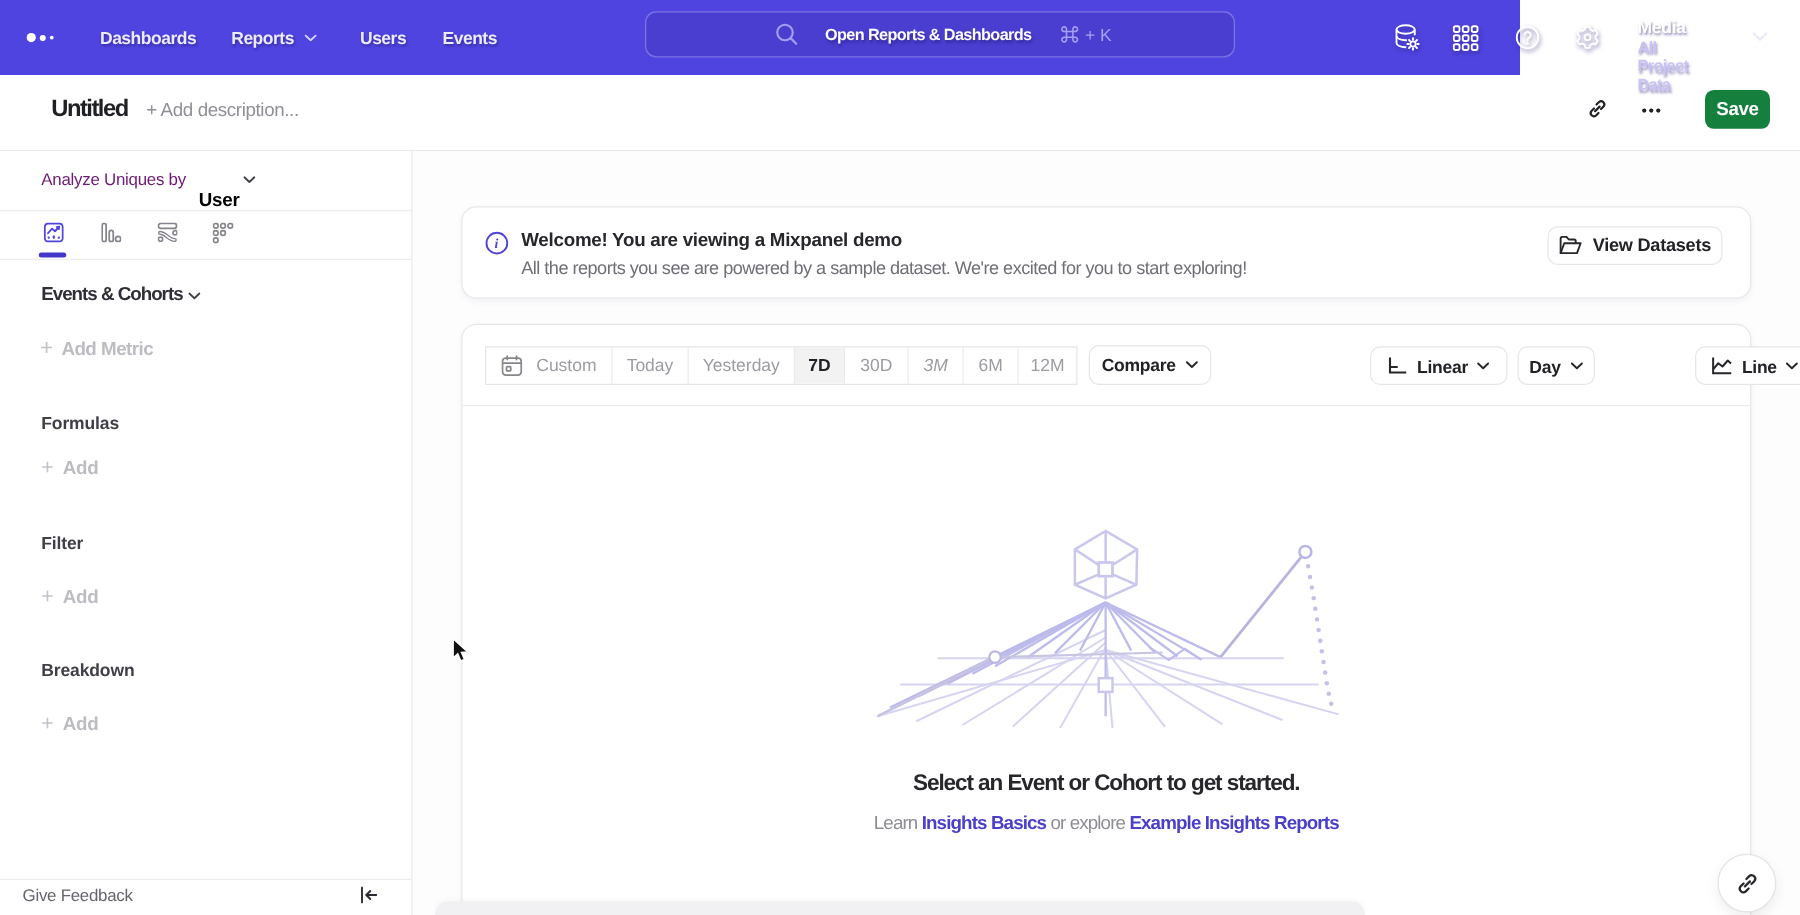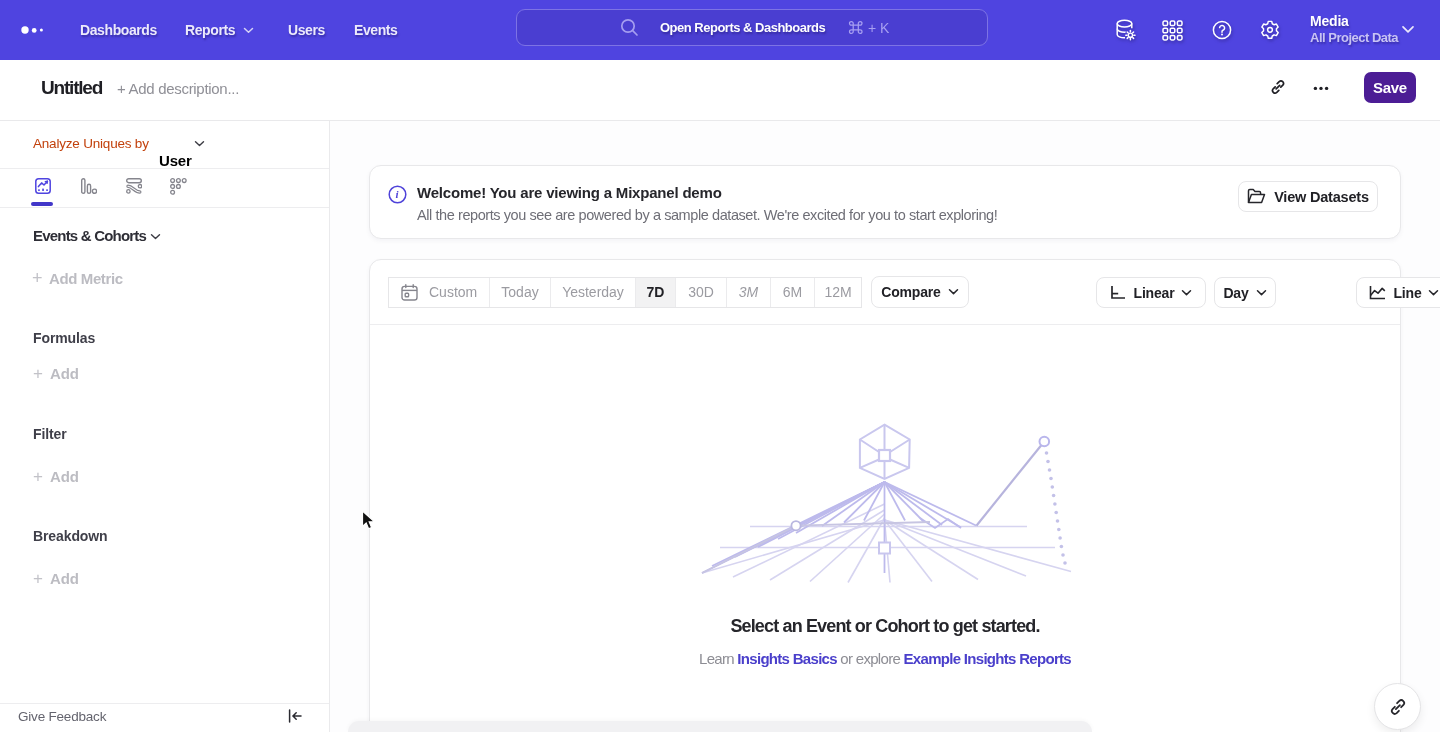--- a/index.html
+++ b/index.html
@@ -1,28 +1,28 @@
 <!DOCTYPE html>
 <html><head>
 <meta charset="utf-8">
 <style>
   * { margin:0; padding:0; box-sizing:border-box; }
   html,body { width:1440px; height:732px; overflow:hidden; }
   body { font-family:"Liberation Sans", sans-serif; background:#ffffff; position:relative; }
   .abs { position:absolute; }
 
   
-  #nav { position:absolute; left:0; top:0; width:1440px; height:60px; background:#4f44e0; z-index:5; }
+  #nav { position:absolute; left:0; top:0; width:1216px; height:60px; background:#4f44e0; z-index:5; }
   .navitem { position:absolute; top:0; height:60px; line-height:61px; color:#eceafb; font-size:14px; font-weight:700; letter-spacing:-0.4px; text-shadow:1px 2px 2px rgba(35,25,115,0.5); }
   #searchbox { position:absolute; left:516px; top:9px; width:472px; height:37px; background:#4a3ed1; border:1px solid #7d73e4; border-radius:9px; }
   .navico { position:absolute; filter:drop-shadow(1.5px 2px 1.5px rgba(40,30,120,0.55)); }
 
   
   #titlebar { position:absolute; left:0; top:60px; width:1440px; height:61px; background:#fff; border-bottom:1px solid #e9e9eb; }
-  #savebtn { position:absolute; left:1364px; top:12px; width:52px; height:31px; background:#4c1d95; border-radius:7px; color:#ffffff; font-size:15px; font-weight:700; text-align:center; line-height:31px; letter-spacing:-0.3px; }
+  #savebtn { position:absolute; left:1364px; top:12px; width:52px; height:31px; background:#15803d; border-radius:7px; color:#ffffff; font-size:15px; font-weight:700; text-align:center; line-height:31px; letter-spacing:-0.3px; }
 
   
   #sidebar { position:absolute; left:0; top:121px; width:330px; height:611px; background:#fff; border-right:1px solid #eaeaec; z-index:3; }
   .sdiv { position:absolute; left:0; width:329px; border-top:1px solid #ededef; }
   .slabel { position:absolute; left:33px; font-weight:700; color:#3f3f49; font-size:14px; letter-spacing:-0.1px; }
   .sadd { position:absolute; color:#bcbcc2; font-size:15px; font-weight:700; letter-spacing:-0.2px; }
   .plus { font-weight:400; font-size:17px; color:#c2c2c8; }
 
   
   #main { position:absolute; left:330px; top:121px; width:1110px; height:611px; background:#fdfdfe; }
@@ -134,21 +134,21 @@
   </svg>
   <svg class="abs" style="left:1313px;top:26px;" width="18" height="5" viewBox="0 0 18 5">
     <circle cx="2.4" cy="2.4" r="1.7" fill="#1f1f24"></circle>
       <circle cx="8" cy="2.4" r="1.7" fill="#1f1f24"></circle>
       <circle cx="13.6" cy="2.4" r="1.7" fill="#1f1f24"></circle>
   </svg>
   <div id="savebtn">Save</div>
 </div>
 
 <div id="sidebar">
-  <span class="abs" style="left:33px;top:15px;font-size:13.5px;color:#c2410c;letter-spacing:-0.2px;">Analyze Uniques by</span>
+  <span class="abs" style="left:33px;top:15px;font-size:13.5px;color:#701a75;letter-spacing:-0.2px;">Analyze Uniques by</span>
   <span class="abs" style="left:159px;top:31px;font-size:15px;font-weight:700;color:#000000;letter-spacing:-0.2px;">User</span>
   <svg class="abs" style="left:194px;top:19px;" width="11" height="8" viewBox="0 0 11 8">
       <path d="M1.5 1.8 L5.5 5.6 L9.5 1.8" stroke="#3c3c44" stroke-width="1.4" fill="none" stroke-linecap="round" stroke-linejoin="round"></path>
     </svg>
   <div class="sdiv" style="top:47px;"></div>
 
   <svg class="abs" style="left:34.5px;top:56.5px;" width="16" height="16" viewBox="0 0 16 16">
     <rect x="0.8" y="0.8" width="14.4" height="14.4" rx="2.8" fill="none" stroke="#4f44e0" stroke-width="1.5"></rect>
     <path d="M3.4 8.6 L6.6 4.9 L9 7 L12.4 3.3" fill="none" stroke="#4f44e0" stroke-width="1.5" stroke-linecap="round" stroke-linejoin="round"></path>
     <path d="M12.4 3.3 l-2.1 0.35 M12.4 3.3 l-0.35 2.1" stroke="#4f44e0" stroke-width="1.4" stroke-linecap="round"></path>

